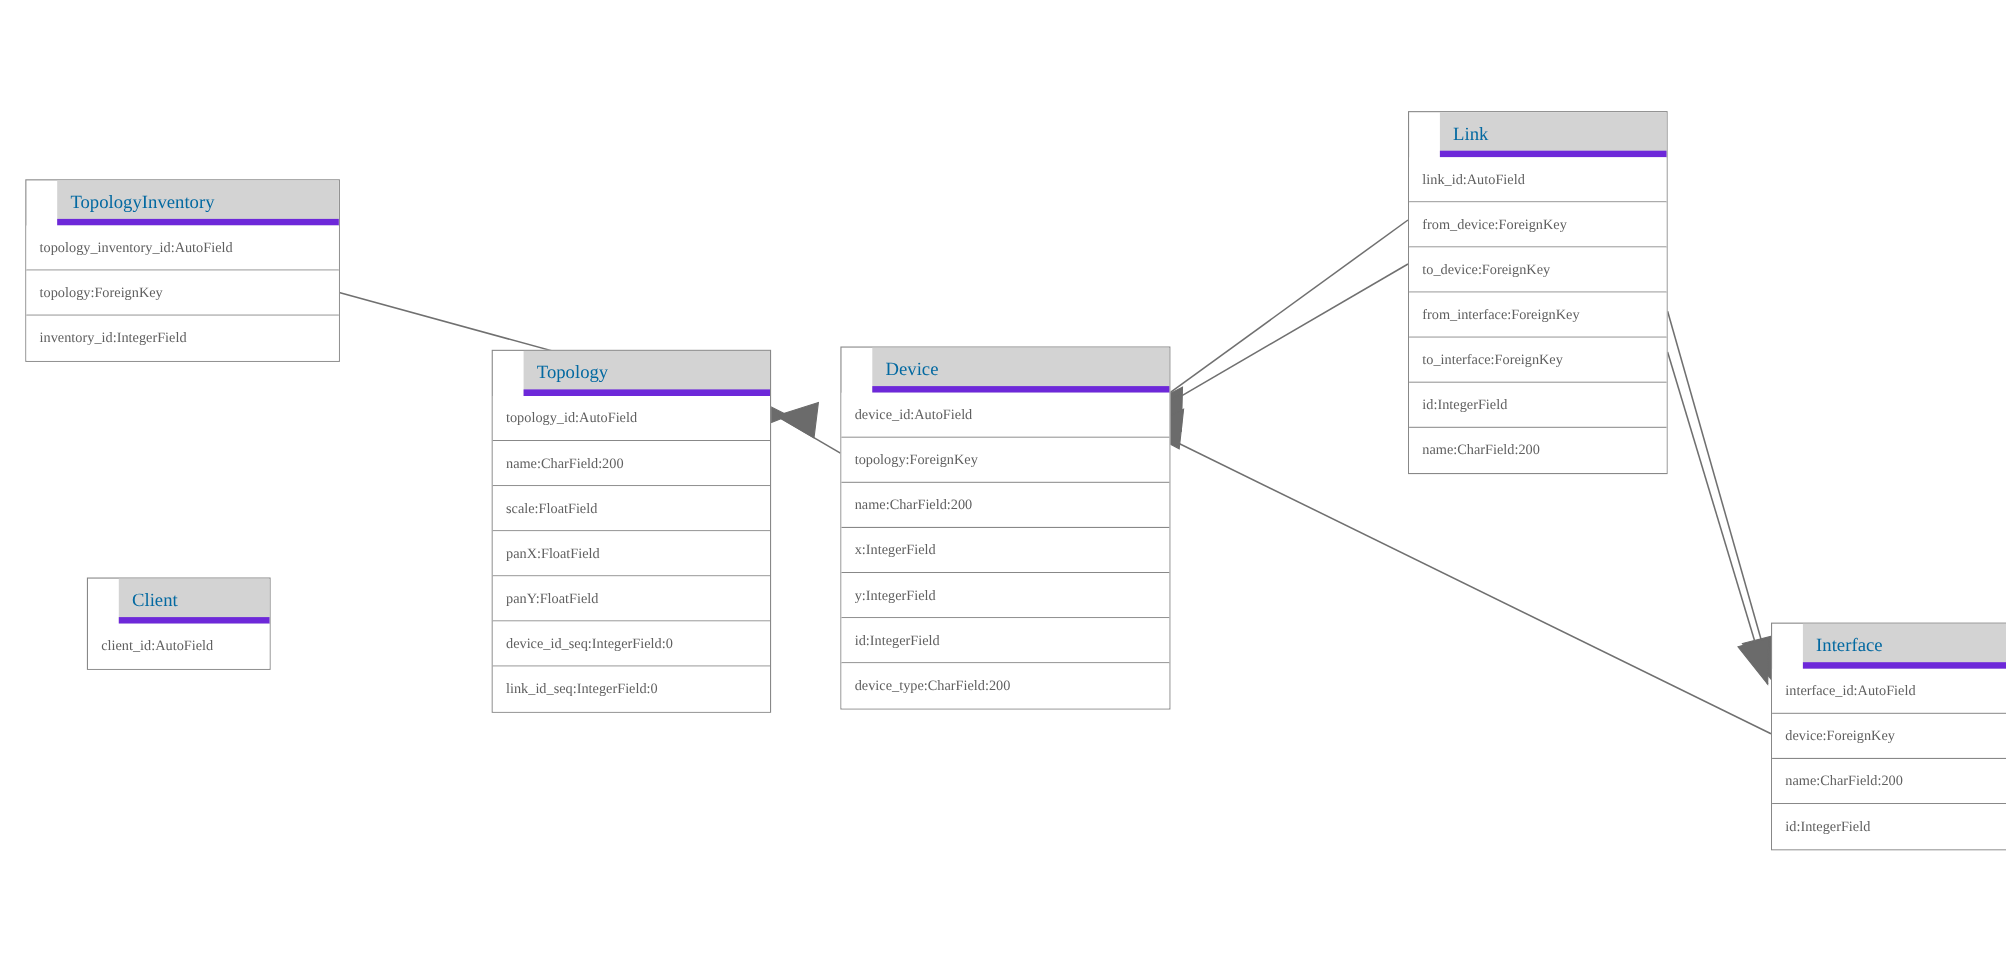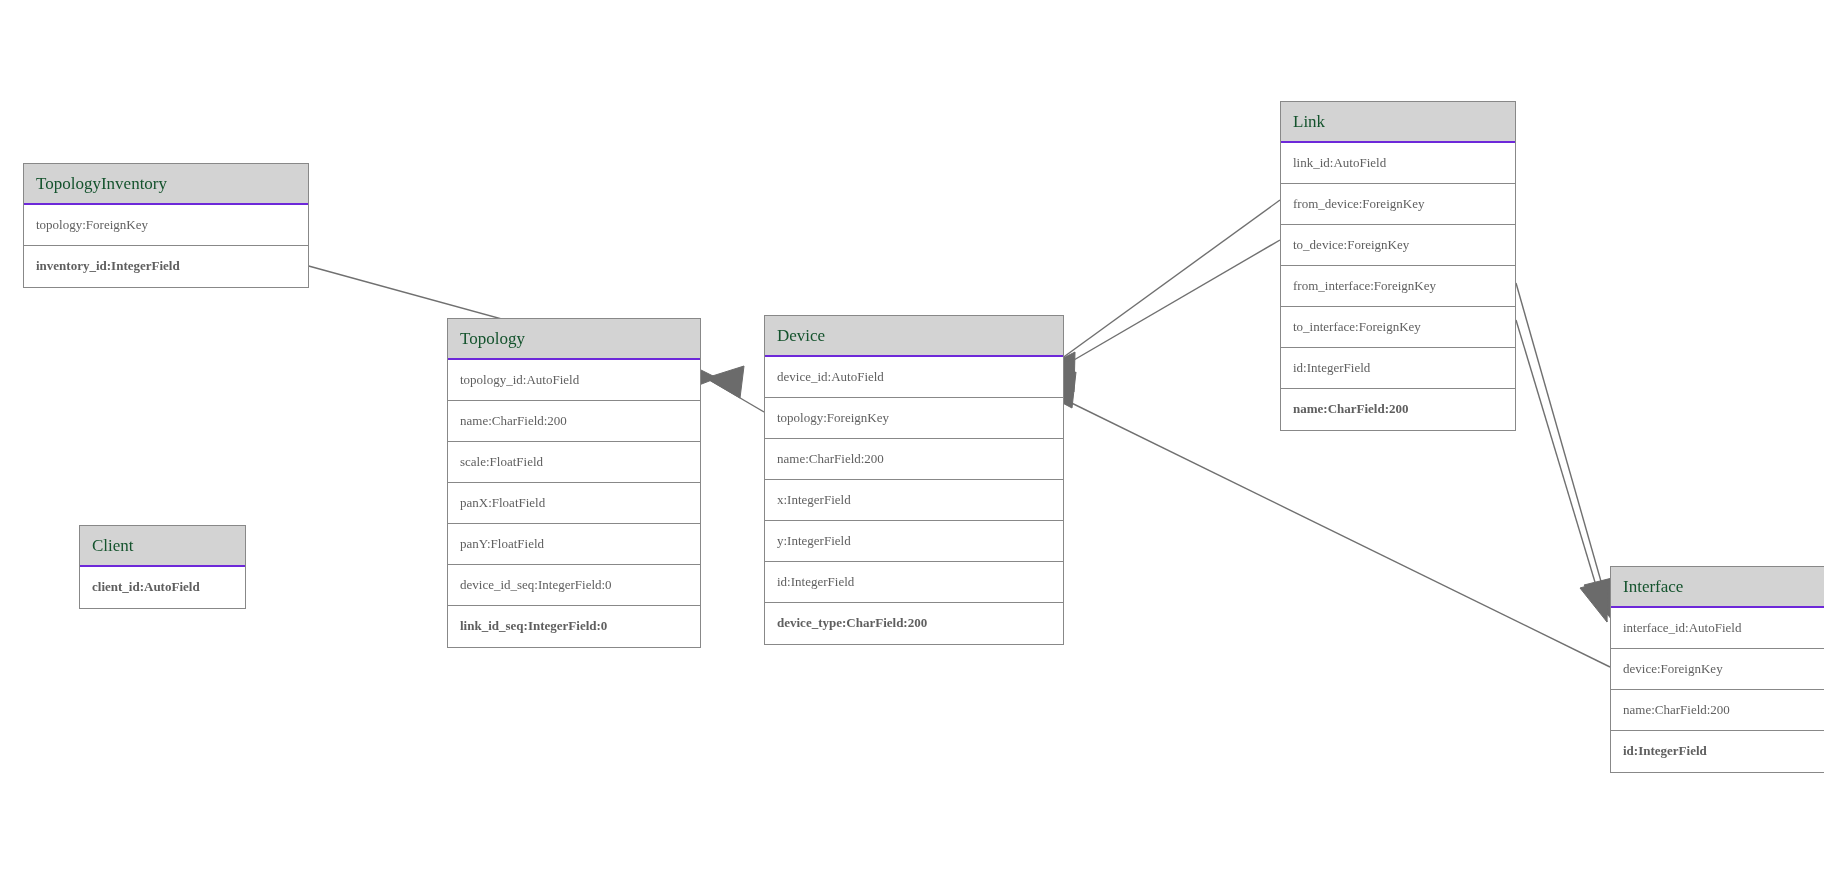--- a/index.html
+++ b/index.html
@@ -29,44 +29,44 @@
   .entity {
     position: absolute;
     box-sizing: border-box;
     border: 1px solid #888888;
     background: #ffffff;
     z-index: 2;
   }
   .entity-title {
     box-sizing: border-box;
     background: #d3d3d3;
-    border-bottom: 2px solid #6d28d9;
-    color: #14532d;
+    border-bottom: 6px solid #6d28d9;
+    color: #0369a1;
     font-size: 17px;
     line-height: 40px;
     height: 41px;
     padding: 0 10px 0 12px;
     white-space: nowrap;
     overflow: hidden;
+    margin-left: 28px;
   }
   .entity-field {
     box-sizing: border-box;
     height: 41px;
     line-height: 40px;
     border-bottom: 1px solid #888888;
     color: #5f5f5f;
     font-size: 13px;
     padding: 0 10px 0 12px;
     white-space: nowrap;
     overflow: hidden;
     background: #ffffff;
   }
   .entity-field:last-child {
     border-bottom: none;
-    font-weight: bold;
   }
 </style>
 </head>
 <body>
 
 <div id="canvas">
 
   <svg id="edge-layer" viewBox="0 0 1824 874" xmlns="http://www.w3.org/2000/svg">
       <g>
         <path d="M 305,265 L 717,378" stroke="#707070" stroke-width="1.4" fill="none"></path>
@@ -94,20 +94,21 @@
       </g>
       <g>
         <path d="M 1610,667 L 1045,390" stroke="#707070" stroke-width="1.4" fill="none"></path>
         <path d="M 1038,390 L 1076,372 L 1072,408 Z" fill="#6b6b6b" stroke="#6b6b6b" stroke-width="1"></path>
       </g>
     </svg>
 
   <div id="entity-layer">
       <div class="entity" style="left: 23px; top: 163px; width: 286px;">
         <div class="entity-title">TopologyInventory</div>
+        <div class="entity-field">topology_inventory_id:AutoField</div>
         <div class="entity-field">topology:ForeignKey</div>
         <div class="entity-field">inventory_id:IntegerField</div>
       </div>
       <div class="entity" style="left: 79px; top: 525px; width: 167px;">
         <div class="entity-title">Client</div>
         <div class="entity-field">client_id:AutoField</div>
       </div>
       <div class="entity" style="left: 447px; top: 318px; width: 254px;">
         <div class="entity-title">Topology</div>
         <div class="entity-field">topology_id:AutoField</div>

